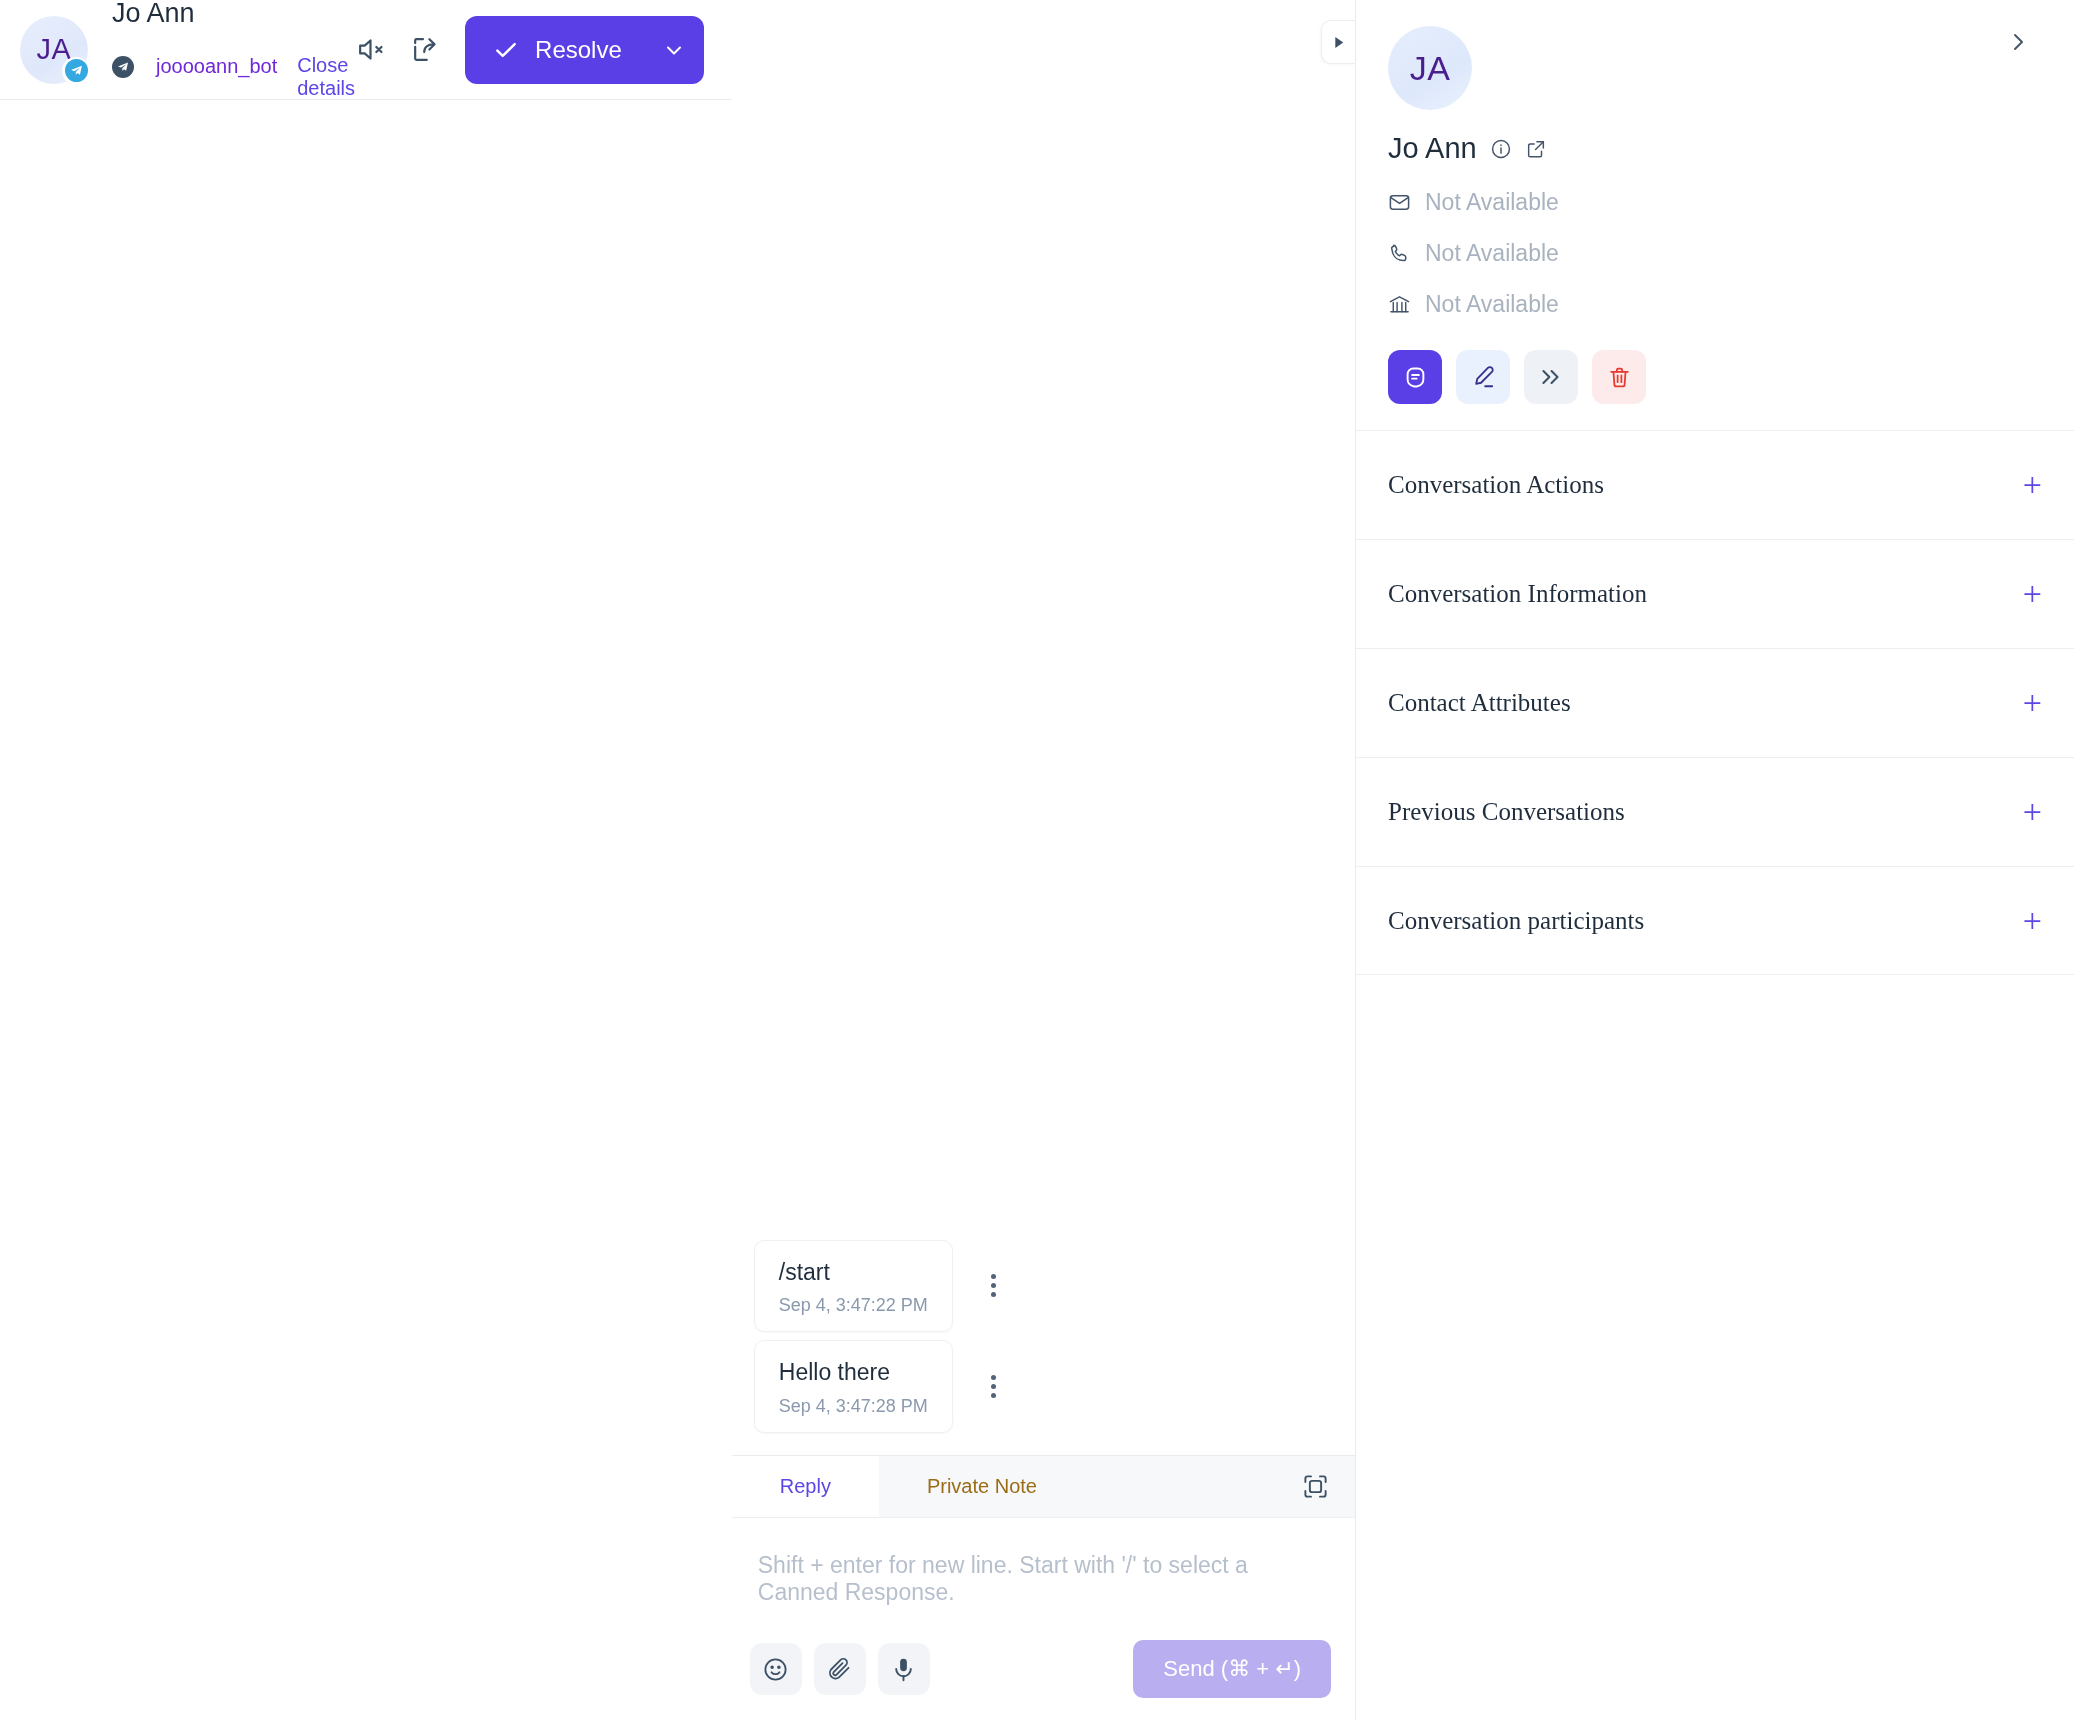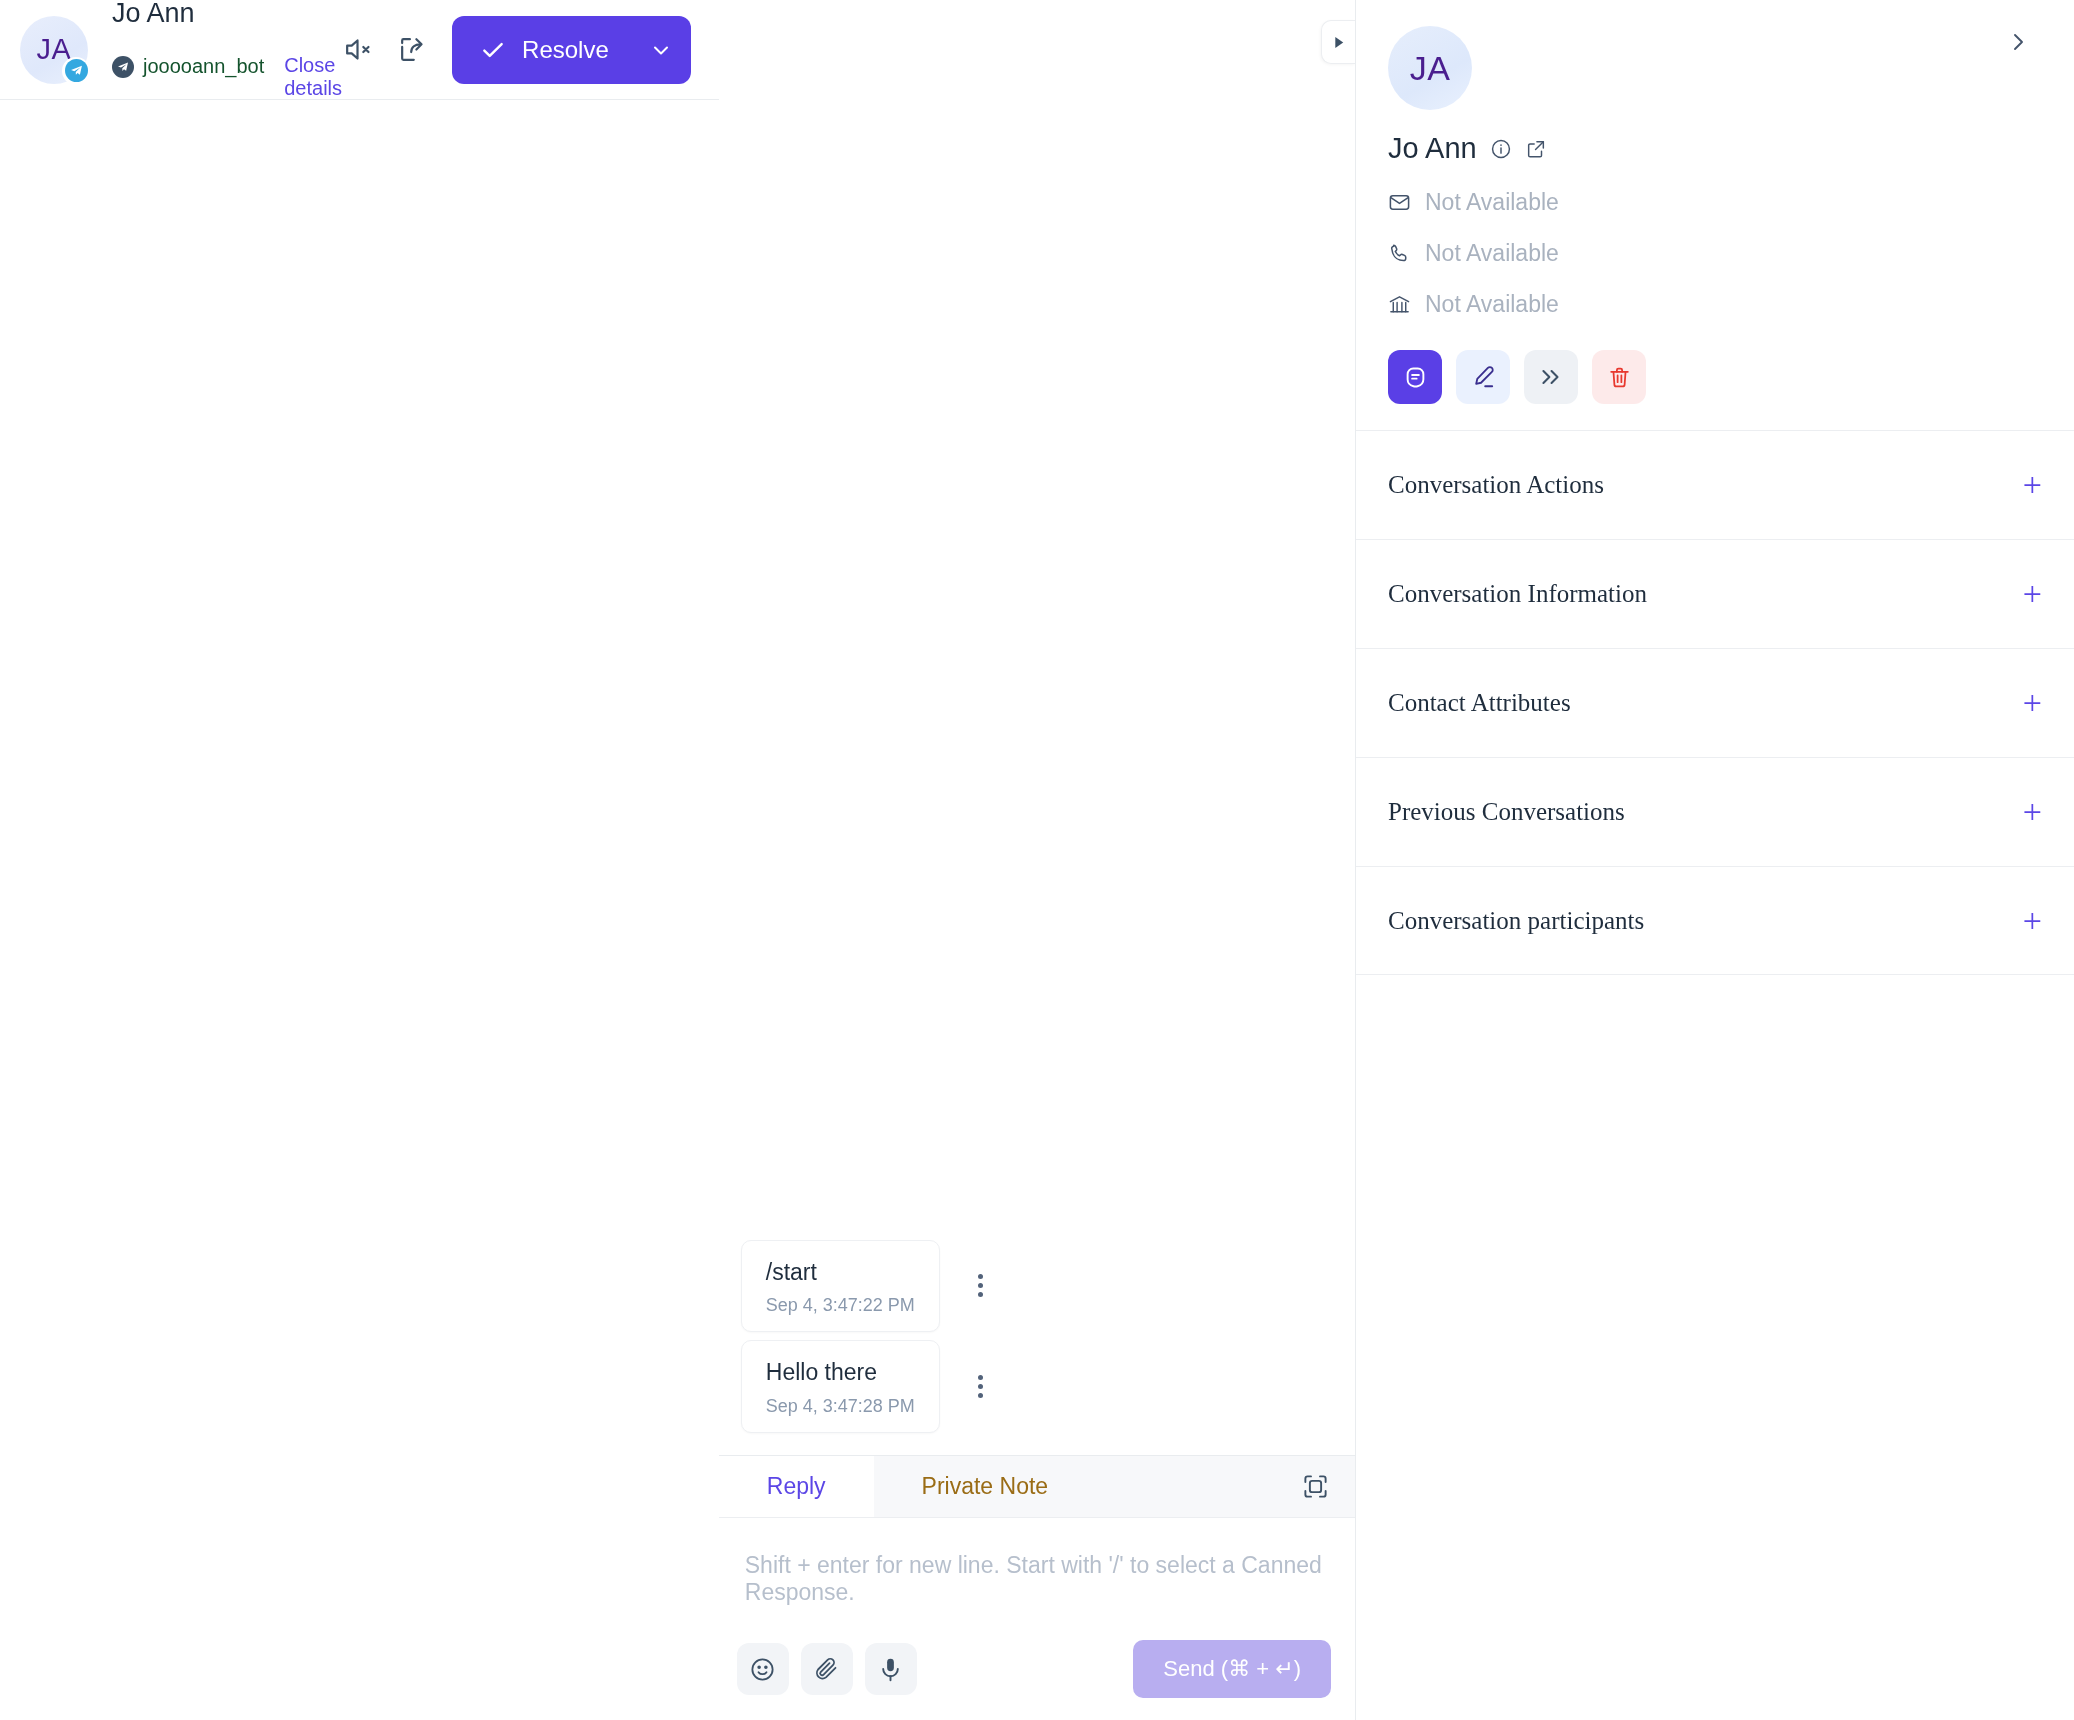--- a/index.html
+++ b/index.html
@@ -33,21 +33,21 @@
     width: 28px; height: 28px; border-radius: 50%;
     background: #fff; display: flex; align-items: center; justify-content: center;
   }
   .tg-badge .tg-in {
     width: 23px; height: 23px; border-radius: 50%; background: #34a8e0;
     display: flex; align-items: center; justify-content: center;
   }
   .hdr-texts { margin-left: 24px; display: flex; flex-direction: column; gap: 5px; }
   .hdr-name { font-size: 27px; color: #1f2d3d; font-weight: 400; line-height: 1.1; }
   .hdr-sub { display: flex; align-items: center; gap: 10px; }
-  .hdr-handle { display: flex; align-items: center; gap: 9px; font-size: 20px; color: #14532d; }
+  .hdr-handle { display: flex; align-items: center; gap: 22px; font-size: 20px; color: #6d28d9; }
   .tg-dark {
     width: 22px; height: 22px; border-radius: 50%; background: #3d5166;
     display: flex; align-items: center; justify-content: center; flex: 0 0 22px;
   }
   .close-details { font-size: 20px; color: #5b46e6; cursor: pointer; margin-left: 10px; margin-top: 20px; }
   .hdr-right { margin-left: auto; display: flex; align-items: center; gap: 24px; }
   .icon-btn { display: flex; align-items: center; justify-content: center; cursor: pointer; background: none; border: none; }
   .resolve-btn {
     display: flex; align-items: center; height: 68px;
     background: #5a3fe6; border-radius: 12px; color: #fff;
@@ -85,21 +85,21 @@
   .msg-menu { margin-left: 30px; display: flex; flex-direction: column; gap: 4px; cursor: pointer; padding: 8px; }
   .msg-menu i { display: block; width: 5px; height: 5px; border-radius: 50%; background: #52627a; }
 
   
   .composer { flex: 0 0 auto; border-top: 1px solid #e9ecef; background: #fff; }
   .composer-tabs {
     display: flex; align-items: stretch; height: 62px;
     background: #f7f8fa; border-bottom: 1px solid #eceef1;
   }
   .ctab {
-    display: flex; align-items: center; padding: 0 48px; font-size: 23px; cursor: pointer;
+    display: flex; align-items: center; padding: 0 48px; font-size: 20px; cursor: pointer;
   }
   .ctab.reply { background: #fff; color: #5b46e6; }
   .ctab.note { color: #9a6c15; background: #f7f8fa; }
   .ctab-spacer { flex: 1 1 auto; background: #f7f8fa; }
   .expand-btn { display: flex; align-items: center; padding: 0 26px; cursor: pointer; background: #f7f8fa; }
   .composer-input {
     min-height: 112px; padding: 34px 26px 10px 26px;
     font-size: 23px; color: #b6bfcc; cursor: text;
   }
   .composer-bottom {

